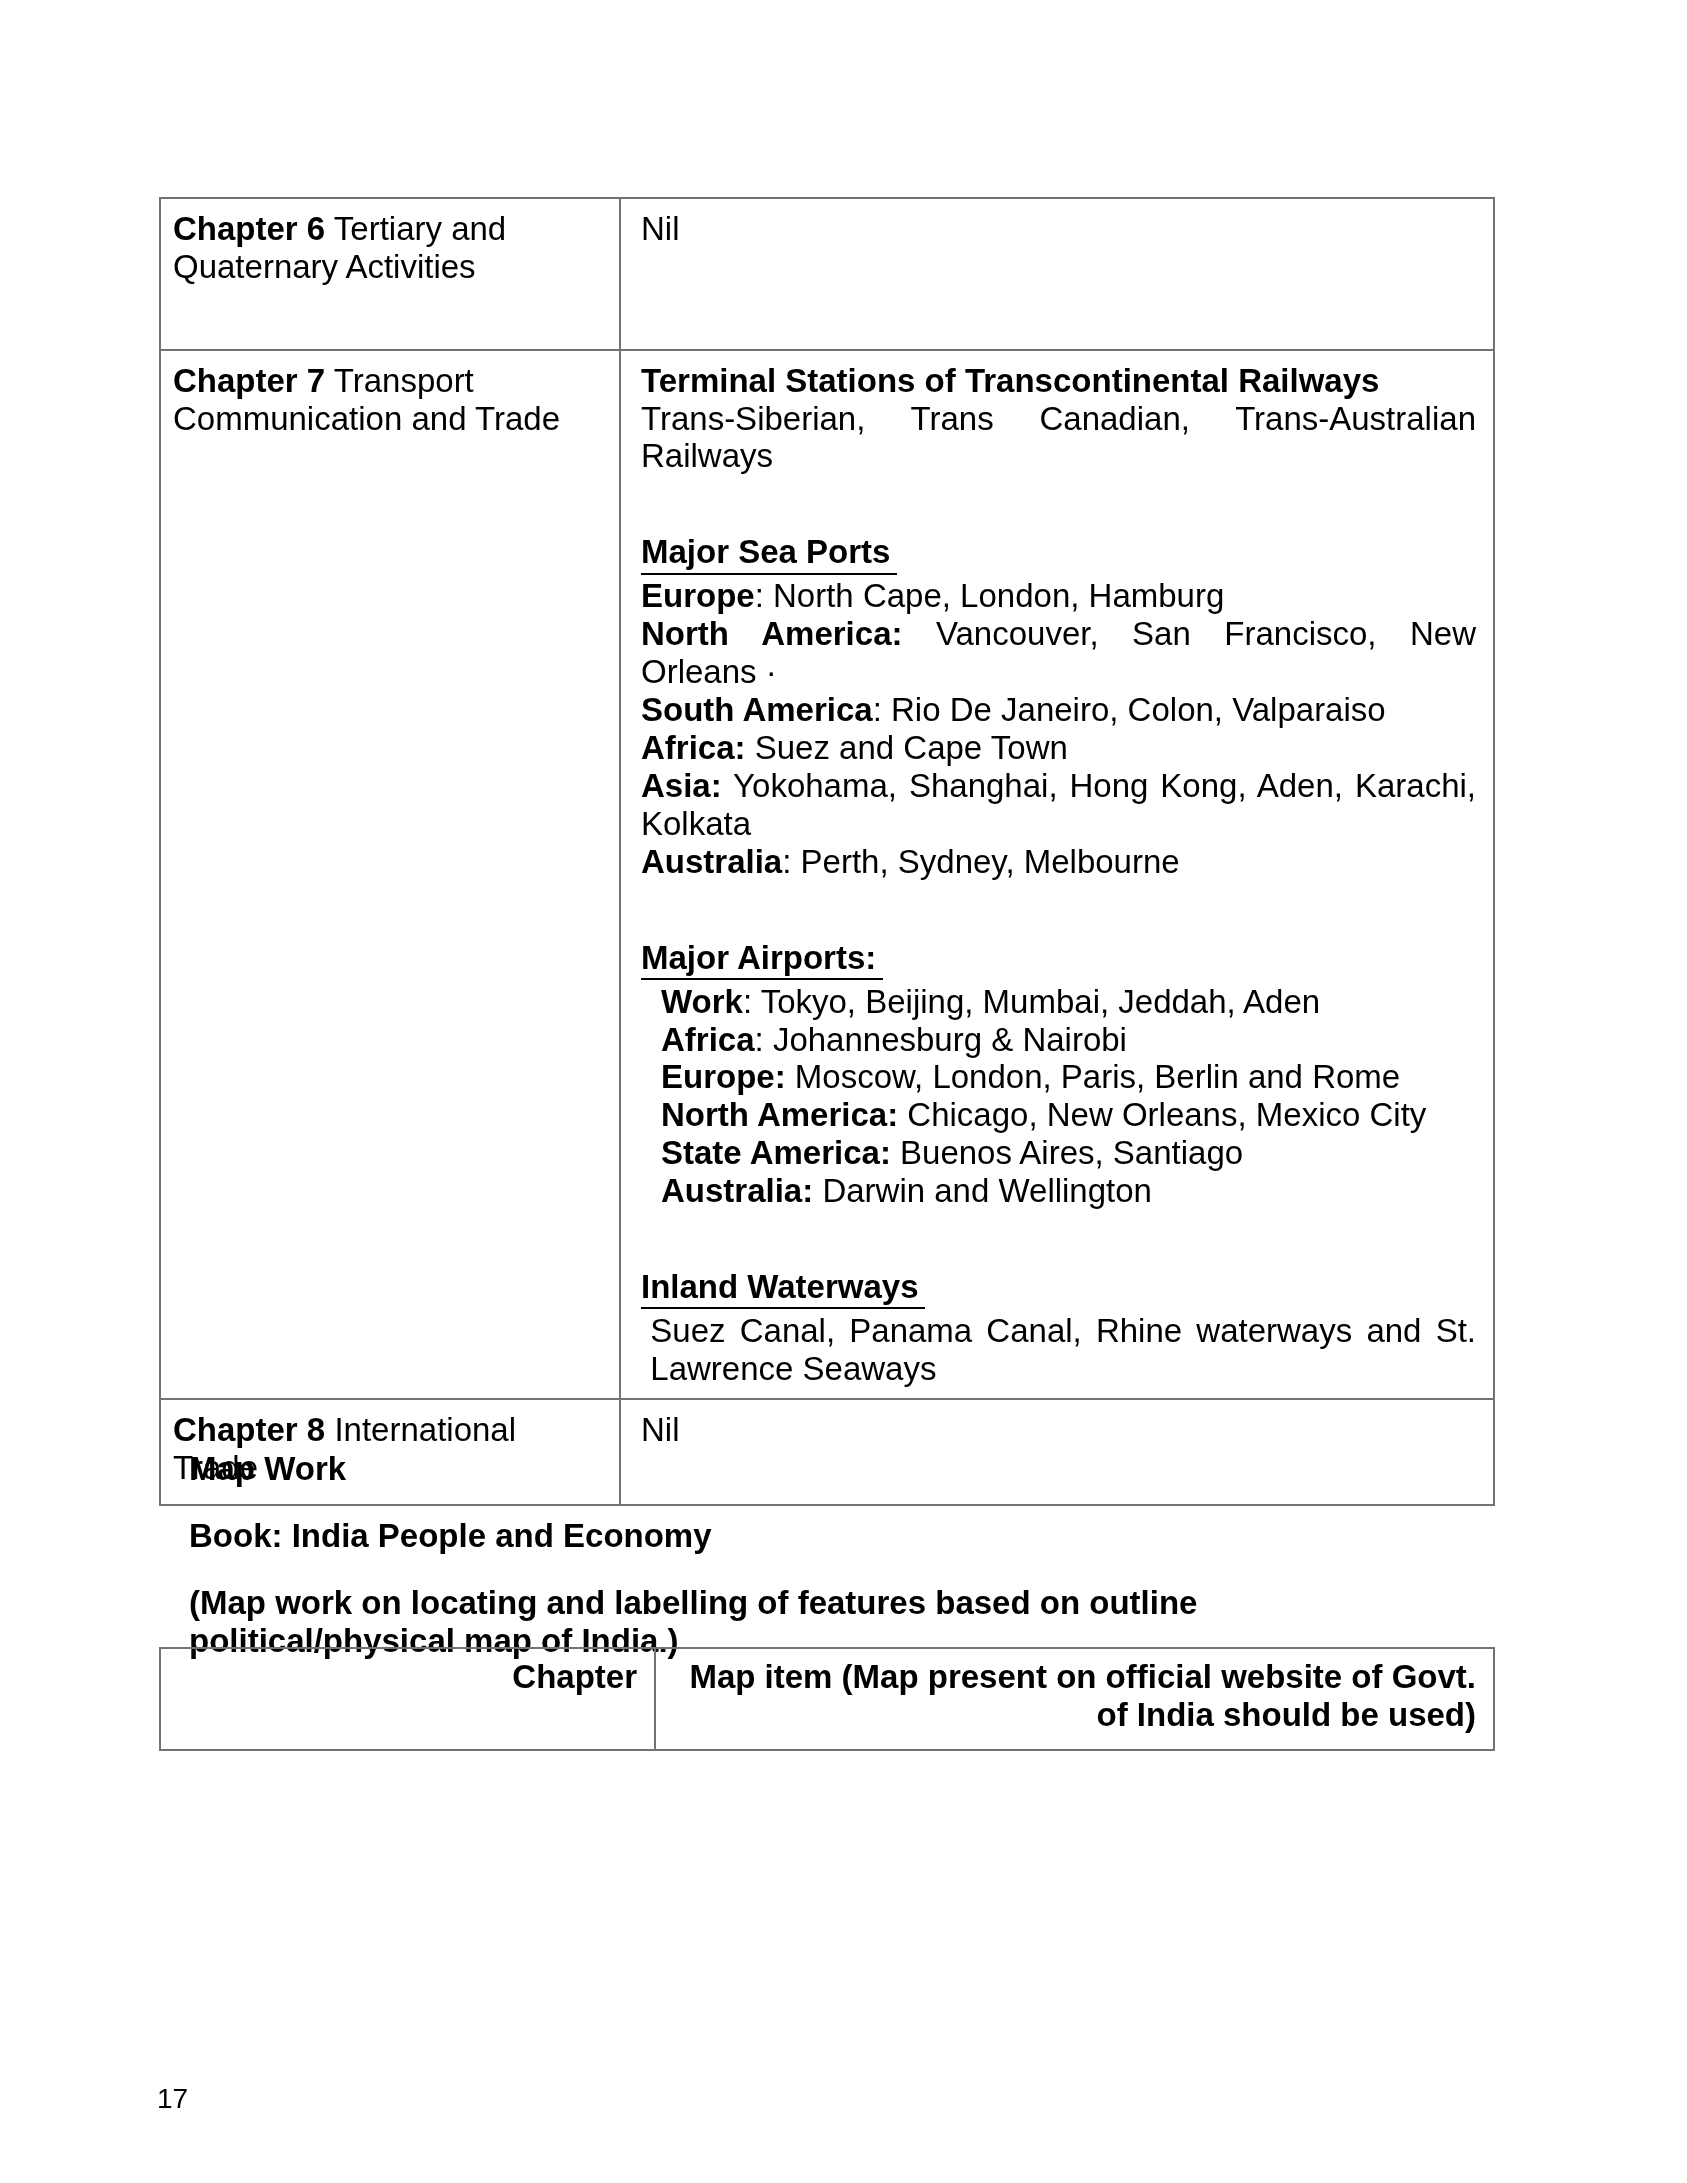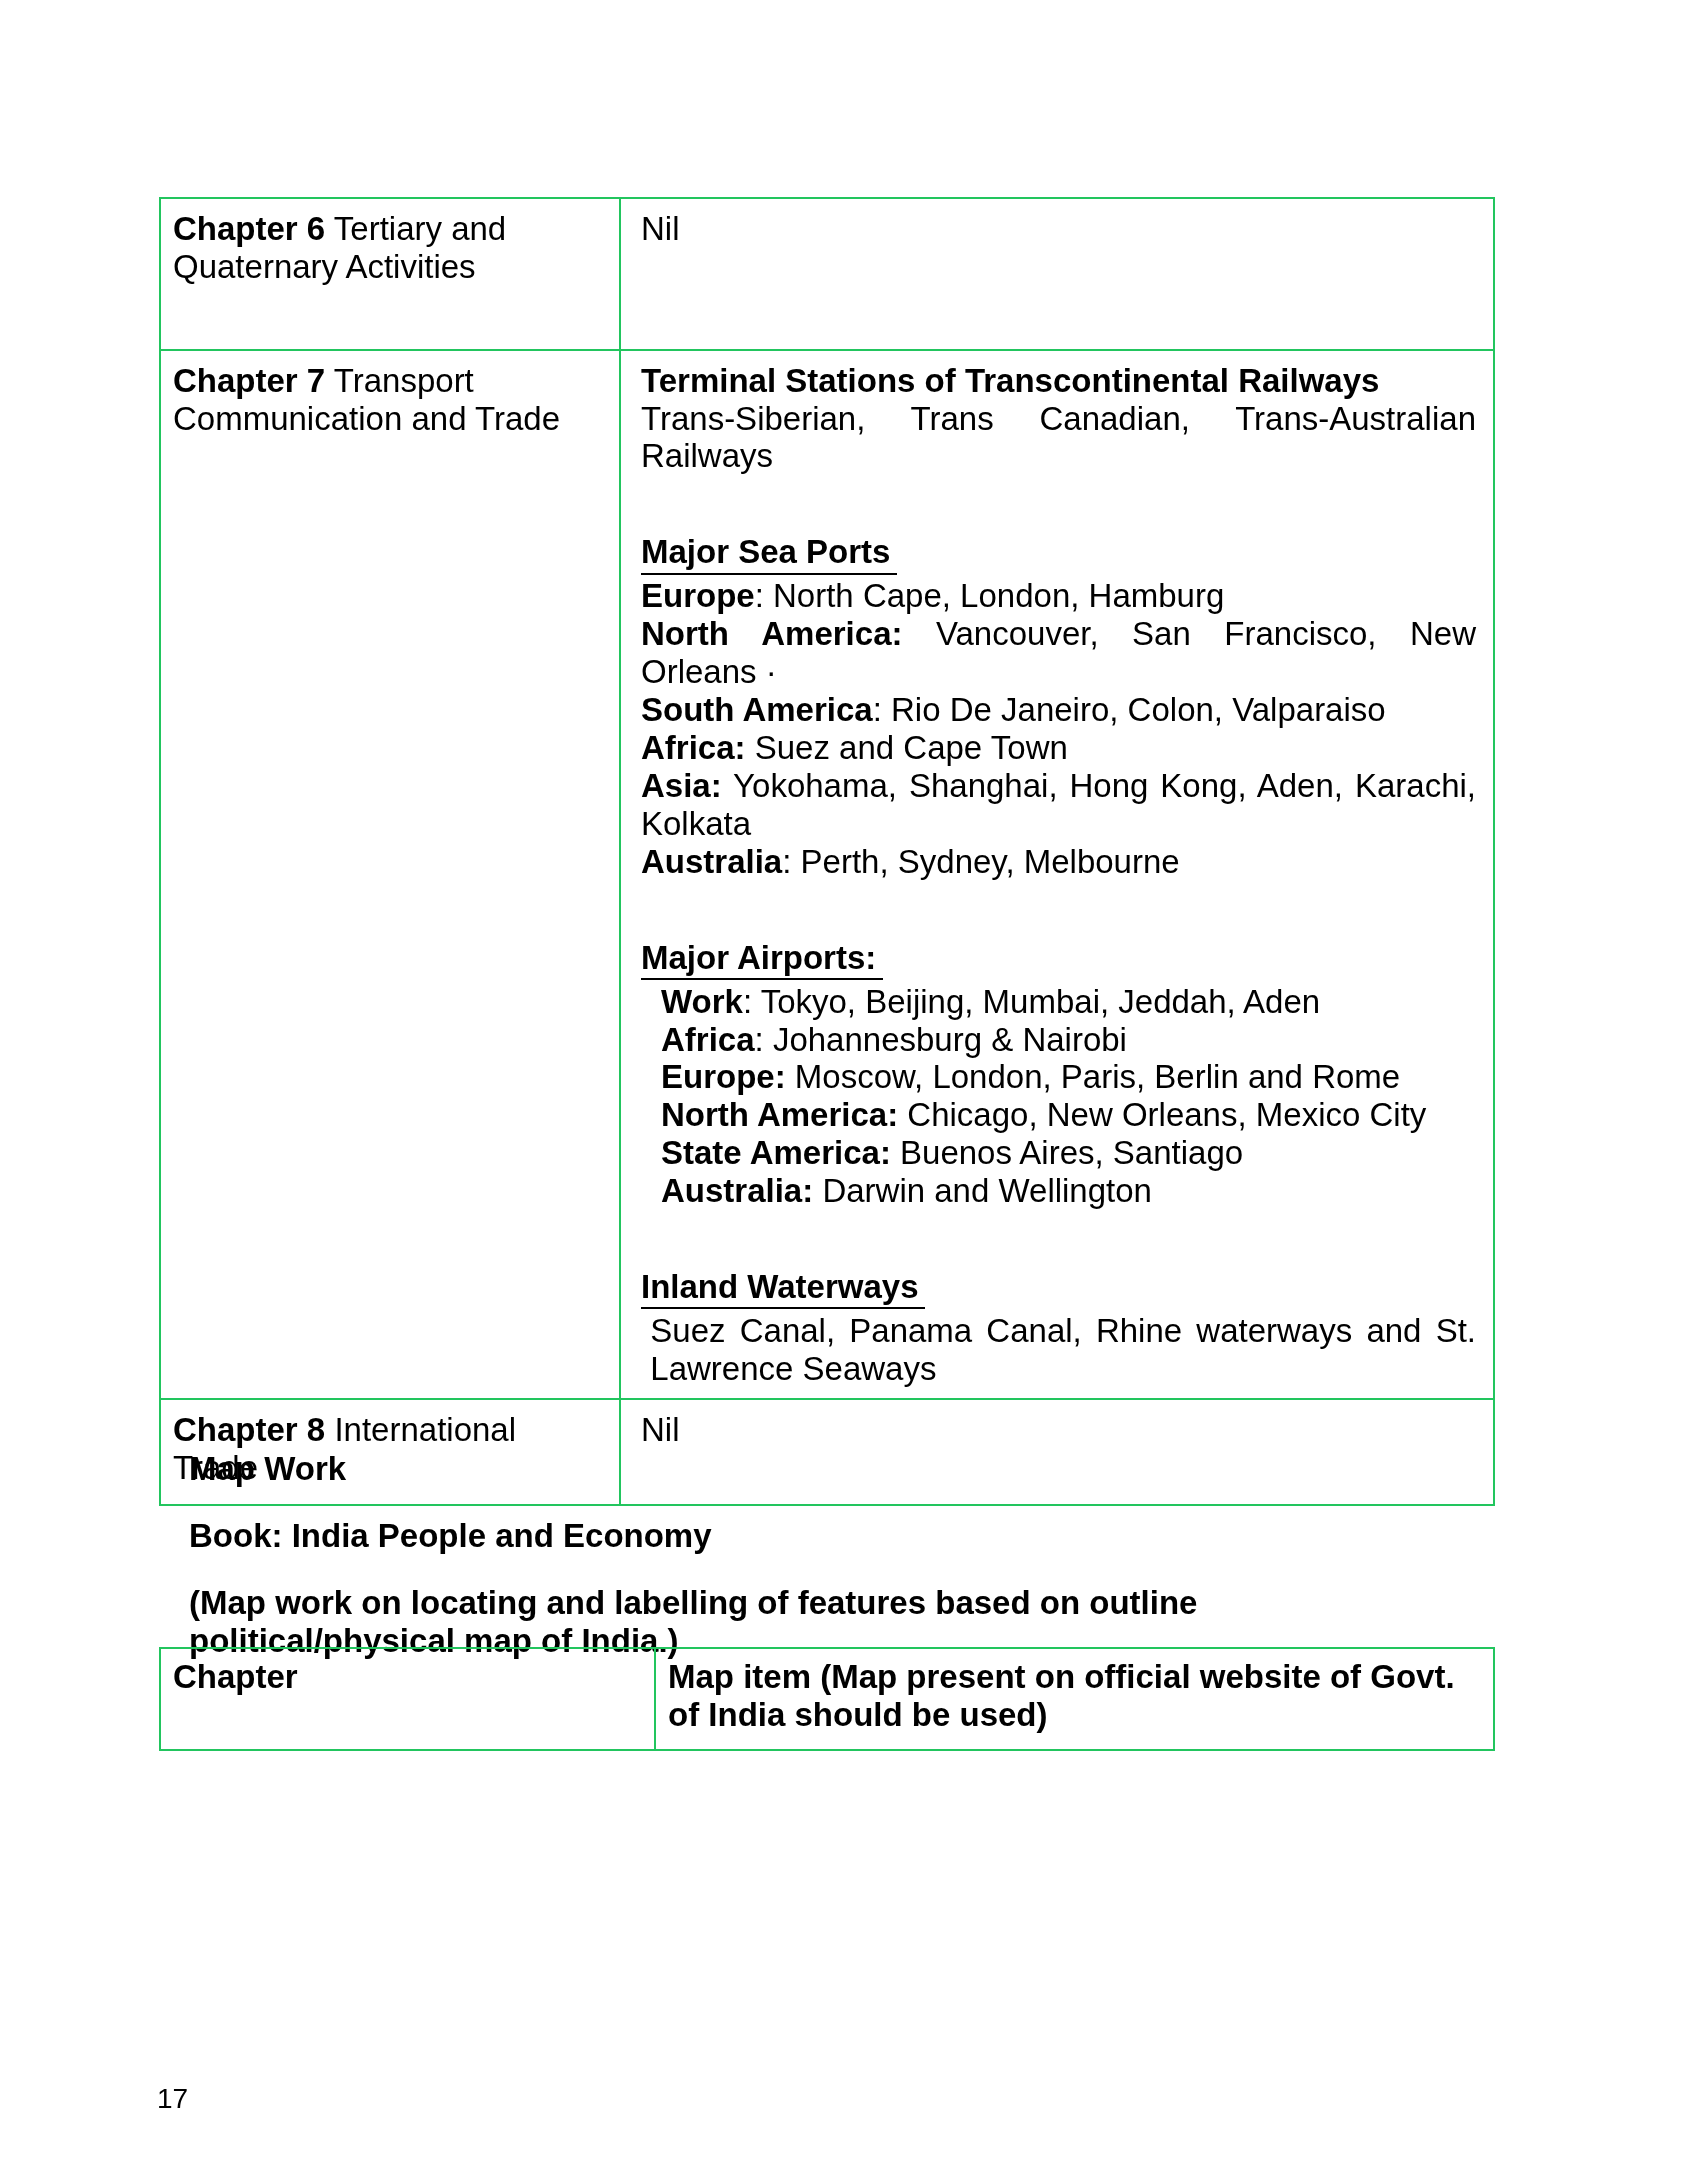--- a/index.html
+++ b/index.html
@@ -12,21 +12,21 @@
     font-family: "Liberation Sans", "DejaVu Sans", sans-serif;
     font-size: 33px;
     line-height: 1.15;
     position: relative;
     overflow: hidden;
   }
   .page { position: absolute; inset: 0; }
 
   table { border-collapse: collapse; table-layout: fixed; }
   td {
-    border: 2px solid #22c55e;
+    border: 2px solid #737373;
     vertical-align: top;
     padding: 10.6px 17px 10.6px 12px;
   }
 
   .syllabus-table { position: absolute; left: 159px; top: 197px; width: 1336px; }
   .syllabus-table .col-chapter { width: 460px; }
   .row-ch6 td { height: 152px; }
   .row-ch8 td { height: 106px; }
 
   .content-pad { padding-left: 8px; }
@@ -43,21 +43,21 @@
     margin-bottom: 2.6px;
     margin-top: 21px;
   }
 
   .map-section { position: absolute; left: 189px; top: 1450px; width: 1032px; }
   .map-section .mp { margin: 0; font-weight: bold; }
   .map-section .mp + .mp { margin-top: 29px; }
 
   .map-table { position: absolute; left: 159px; top: 1647px; width: 1336px; }
   .map-table .col-chapter2 { width: 495px; }
-  .map-table td { padding: 9.3px 17px 12px 12px; }
+  .map-table td { padding: 9.3px 17px 12px 12px; text-align: right; }
   .map-table .header-row td { padding-bottom: 14.6px; }
 
   .page-number {
     position: absolute;
     left: 157px;
     top: 2083px;
     font-size: 28px;
   }
 </style>
 </head>

